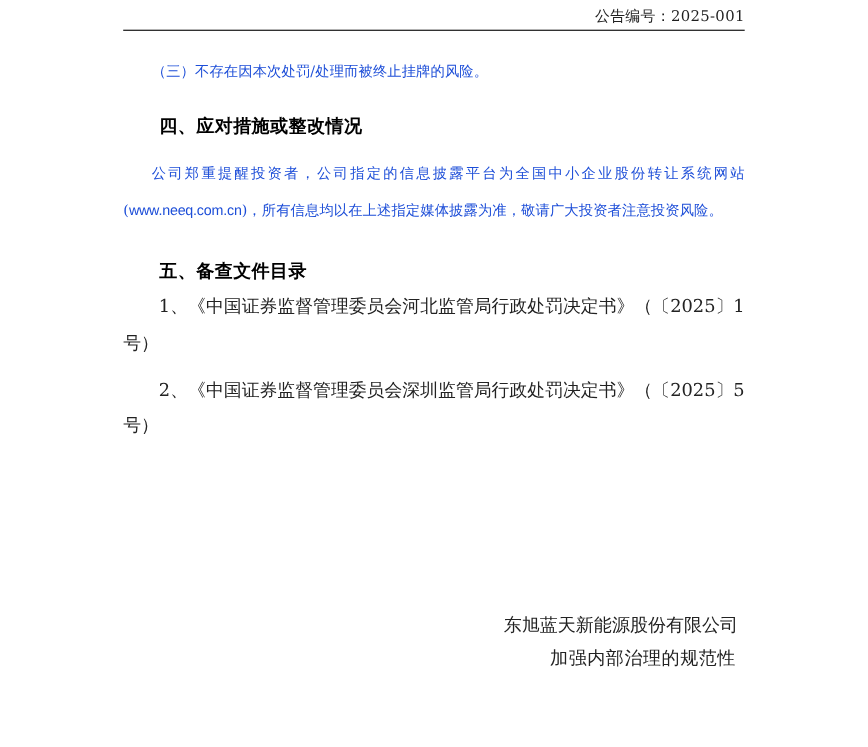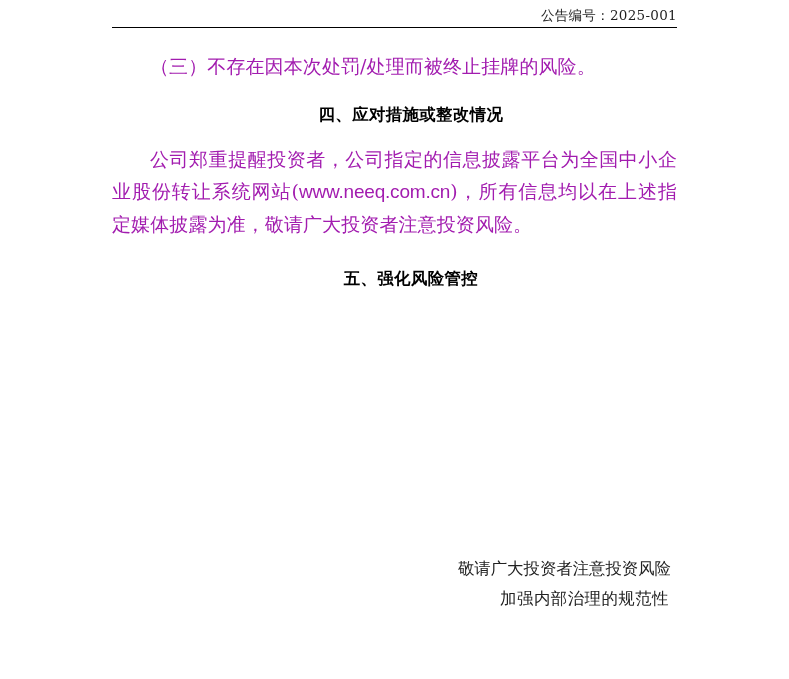--- a/index.html
+++ b/index.html
@@ -50,38 +50,37 @@
   
   .body {
     position: absolute;
     left: 112px;
     top: 50px;
     width: 565px;
   }
 
   p.para {
     margin: 0;
-    font-size: 19px;
+    font-size: 13px;
     line-height: 32.3px;
     text-align: justify;
     text-justify: inter-ideograph;
     text-indent: 2em;
-    color: #a21caf;
+    color: #1d4ed8;
     letter-spacing: 0.1px;
   }
 
   h2.heading {
     margin: 0;
     font-size: 16.4px;
     line-height: 32.3px;
     font-weight: bold;
     text-indent: 2em;
     color: #000000;
     letter-spacing: 0.4px;
-    text-align: center;
   }
 
   .gap-sm { height: 11px; }
   .gap-md { height: 17px; }
   .gap-lg { height: 23px; }
 
   .listitem {
     margin: 0;
     font-size: 16.2px;
     line-height: 32.3px;
@@ -138,26 +137,28 @@
 
     <h2 class="heading">四、应对措施或整改情况</h2>
 
 
     <div class="gap-sm"></div>
 
     <p class="para"><span>公司郑重提醒投资者，公司指定的信息披露平台为全国中小企业股份转让系统网站(</span><span class="url">www.neeq.com.cn</span><span>)，所有信息均以在上述指定媒体披露为准，敬请广大投资者注意投资风险。</span></p>
 
     <div class="gap-lg"></div>
 
-    <h2 class="heading">五、强化风险管控</h2>
+    <h2 class="heading">五、备查文件目录</h2>
 
+    <p class="listitem">1、《中国证券监督管理委员会河北监管局行政处罚决定书》（〔2025〕1号）</p>
 
     <div class="gap-sm"></div>
 
+    <p class="listitem">2、《中国证券监督管理委员会深圳监管局行政处罚决定书》（〔2025〕5号）</p>
 
   </div>
 
   <div class="signature">
-    <div class="sig-line sig-company">敬请广大投资者注意投资风险</div>
+    <div class="sig-line sig-company">东旭蓝天新能源股份有限公司</div>
     <div class="sig-line sig-date">加强内部治理的规范性</div>
   </div>
 
 </div>
 
 </body></html>

